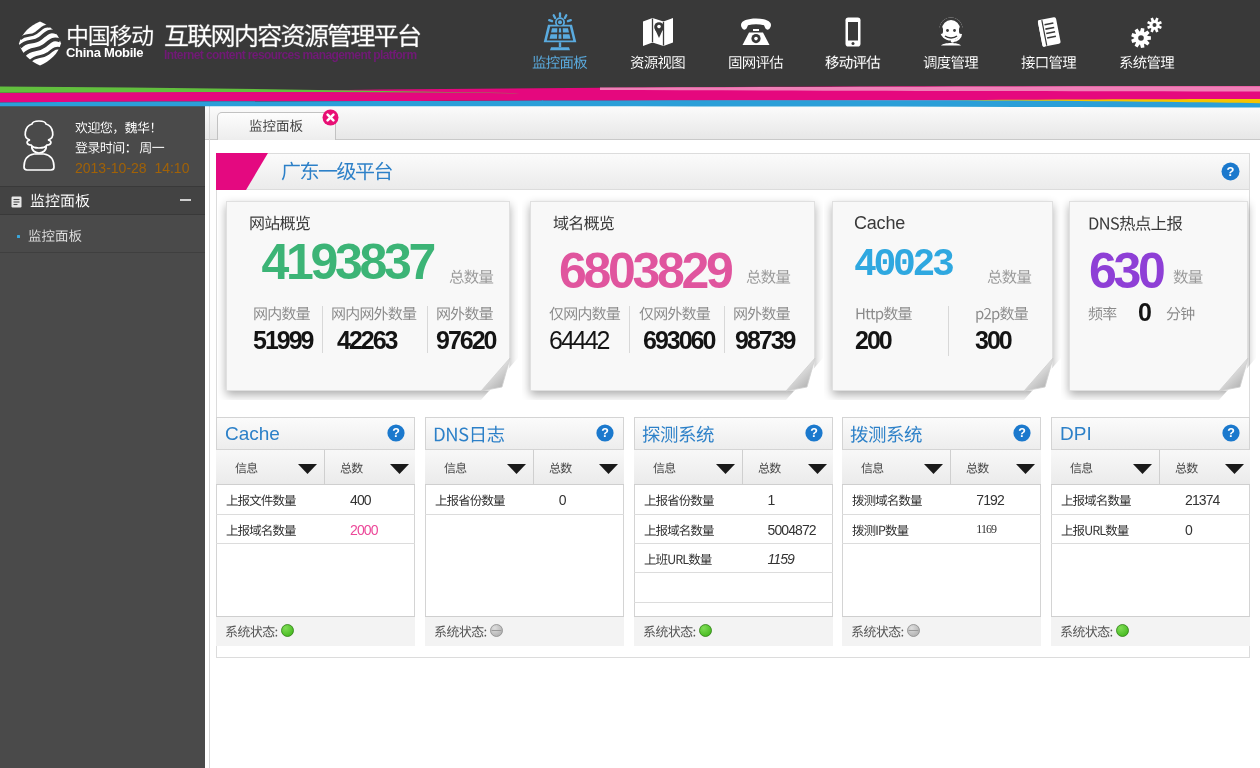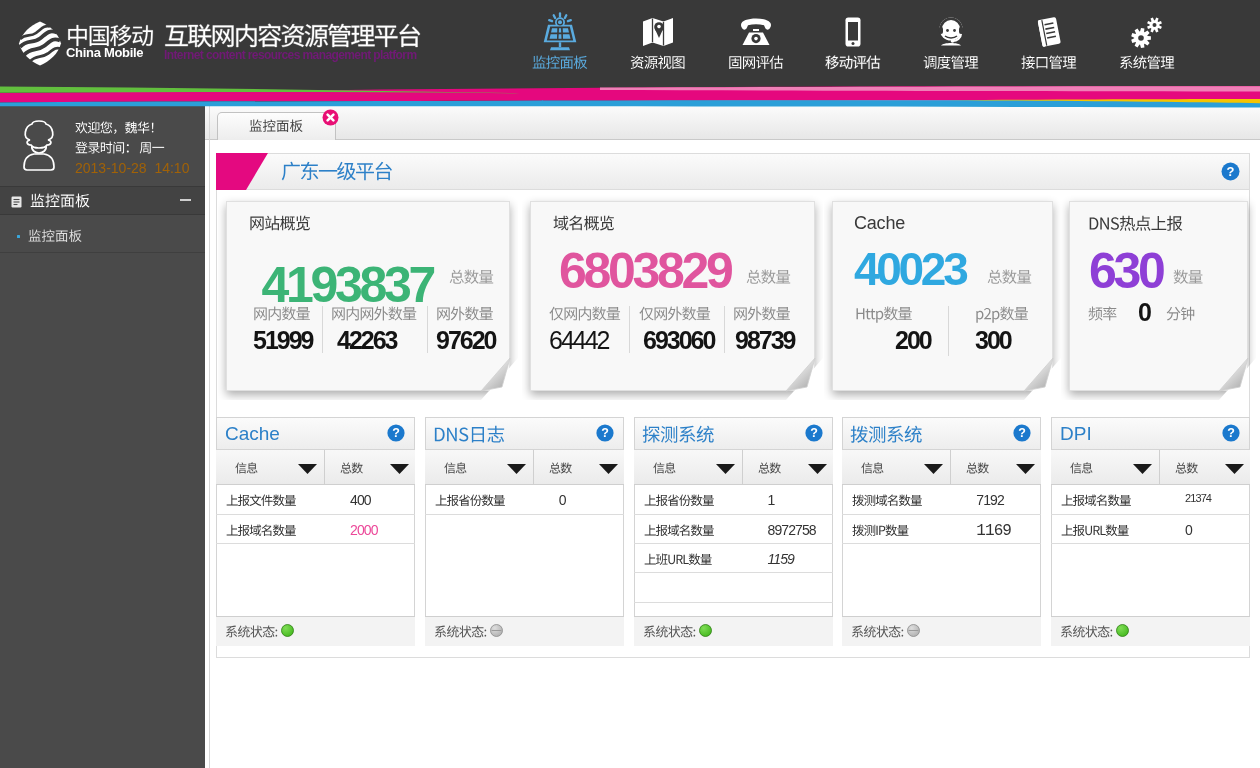--- a/index.html
+++ b/index.html
@@ -352,21 +352,21 @@
 <div style="position:absolute;left:226px;top:201px;width:284px;height:190px;background:#f8f8f8;border:1px solid #e0e0e0;box-sizing:border-box;box-shadow:0 4px 9px rgba(0,0,0,0.32);clip-path:polygon(-8px -8px, calc(100% + 8px) -8px, calc(100% + 8px) calc(100% - 33px), calc(100% - 29px) calc(100% + 9px), -8px calc(100% + 9px));"></div>
 <svg style="position:absolute;left:480px;top:357px" width="31" height="35" viewBox="0 0 31 35">
 <path d="M1,34 L30,1 L22,30 Z" fill="url(#foldgrad)" stroke="#cfcfcf" stroke-width="0.8"></path>
 </svg>
 <svg style="position:absolute;left:249.0px;top:214.9px;overflow:visible;" width="61.9" height="16" viewBox="0 -880 3869 1000" fill="#3a3a3a">
     <use href="#u7F51" x="0"></use>
     <use href="#u7AD9" x="956"></use>
     <use href="#u6982" x="1912"></use>
     <use href="#u89C8" x="2869"></use>
   </svg>
-<div style="position:absolute;left:261.5px;top:260px;font-family:'Liberation Sans',sans-serif;font-size:50px;font-weight:bold;color:#3cb476;letter-spacing:-3.3px;line-height:1;white-space:nowrap;">4193837</div>
+<div style="position:absolute;left:261.5px;top:237px;font-family:'Liberation Sans',sans-serif;font-size:50px;font-weight:bold;color:#3cb476;letter-spacing:-3.3px;line-height:1;white-space:nowrap;">4193837</div>
 <svg style="position:absolute;left:449.0px;top:269.4px;overflow:visible;" width="44.9" height="15.5" viewBox="0 -880 2897 1000" fill="#999999">
     <use href="#u603B" x="0"></use>
     <use href="#u6570" x="948"></use>
     <use href="#u91CF" x="1897"></use>
   </svg>
 <svg style="position:absolute;left:253.0px;top:305.8px;overflow:visible;" width="57.6" height="15" viewBox="0 -880 3840 1000" fill="#8a8a8a">
     <use href="#u7F51" x="0"></use>
     <use href="#u5185" x="947"></use>
     <use href="#u6570" x="1893"></use>
     <use href="#u91CF" x="2840"></use>
@@ -429,35 +429,35 @@
     <use href="#u91CF" x="2840"></use>
   </svg>
 <div style="position:absolute;left:735px;top:328.2px;font-family:'Liberation Sans',sans-serif;font-size:25px;font-weight:bold;color:#141414;letter-spacing:-2.0px;line-height:1;white-space:nowrap;">98739</div>
 <div style="position:absolute;left:629px;top:306px;width:1px;height:47px;background:#d8d8d8;"></div>
 <div style="position:absolute;left:724px;top:306px;width:1px;height:47px;background:#d8d8d8;"></div>
 <div style="position:absolute;left:832px;top:201px;width:221px;height:190px;background:#f8f8f8;border:1px solid #e0e0e0;box-sizing:border-box;box-shadow:0 4px 9px rgba(0,0,0,0.32);clip-path:polygon(-8px -8px, calc(100% + 8px) -8px, calc(100% + 8px) calc(100% - 33px), calc(100% - 29px) calc(100% + 9px), -8px calc(100% + 9px));"></div>
 <svg style="position:absolute;left:1023px;top:357px" width="31" height="35" viewBox="0 0 31 35">
 <path d="M1,34 L30,1 L22,30 Z" fill="url(#foldgrad)" stroke="#cfcfcf" stroke-width="0.8"></path>
 </svg>
 <div style="position:absolute;left:854px;top:214px;font-family:'Liberation Sans',sans-serif;font-size:18px;font-weight:normal;color:#3a3a3a;letter-spacing:-0.2px;line-height:1;white-space:nowrap;">Cache</div>
-<div style="position:absolute;left:854px;top:245.5px;font-family:Liberation Sans, sans-serif;font-size:46px;font-weight:bold;color:#2fa8e0;letter-spacing:-3.3px;line-height:1;white-space:nowrap;">40023</div>
+<div style="position:absolute;left:854px;top:245.5px;font-family:Liberation Mono, monospace;font-size:38px;font-weight:bold;color:#2fa8e0;letter-spacing:-3.3px;line-height:1;white-space:nowrap;">40023</div>
 <svg style="position:absolute;left:987.0px;top:269.4px;overflow:visible;" width="44.9" height="15.5" viewBox="0 -880 2897 1000" fill="#999999">
     <use href="#u603B" x="0"></use>
     <use href="#u6570" x="948"></use>
     <use href="#u91CF" x="1897"></use>
   </svg>
 <svg style="position:absolute;left:855.0px;top:305.8px;overflow:visible;" width="57.5" height="15" viewBox="0 -880 3835 1000" fill="#8a8a8a">
     <use href="#u0048" x="0"></use>
     <use href="#u0074" x="675"></use>
     <use href="#u0074" x="998"></use>
     <use href="#u0070" x="1322"></use>
     <use href="#u6570" x="1889"></use>
     <use href="#u91CF" x="2835"></use>
   </svg>
-<div style="position:absolute;left:855px;top:328.2px;font-family:'Liberation Sans',sans-serif;font-size:25px;font-weight:bold;color:#141414;letter-spacing:-2.0px;line-height:1;white-space:nowrap;margin-left:40px;">200</div>
+<div style="position:absolute;left:855px;top:328.2px;font-family:'Liberation Sans',sans-serif;font-size:25px;font-weight:bold;color:#141414;letter-spacing:-2.0px;line-height:1;white-space:nowrap;">200</div>
 <svg style="position:absolute;left:975.0px;top:305.8px;overflow:visible;" width="53.7" height="15" viewBox="0 -880 3582 1000" fill="#8a8a8a">
     <use href="#u0070" x="0"></use>
     <use href="#u0032" x="567"></use>
     <use href="#u0070" x="1068"></use>
     <use href="#u6570" x="1635"></use>
     <use href="#u91CF" x="2582"></use>
   </svg>
 <div style="position:absolute;left:975px;top:328.2px;font-family:'Liberation Sans',sans-serif;font-size:25px;font-weight:bold;color:#141414;letter-spacing:-2.0px;line-height:1;white-space:nowrap;">300</div>
 <div style="position:absolute;left:948px;top:306px;width:1px;height:50px;background:#d8d8d8;"></div>
 <div style="position:absolute;left:1069px;top:201px;width:179px;height:190px;background:#f8f8f8;border:1px solid #e0e0e0;box-sizing:border-box;box-shadow:0 4px 9px rgba(0,0,0,0.32);clip-path:polygon(-8px -8px, calc(100% + 8px) -8px, calc(100% + 8px) calc(100% - 33px), calc(100% - 29px) calc(100% + 9px), -8px calc(100% + 9px));"></div>
@@ -646,21 +646,21 @@
   </svg>
 <div style="position:absolute;left:767.5px;top:493.0px;font-family:'Liberation Sans',sans-serif;font-size:14px;font-weight:normal;color:#333333;letter-spacing:-0.9px;line-height:1;white-space:nowrap;">1</div>
 <svg style="position:absolute;left:643.5px;top:523.5px;overflow:visible;" width="70.5" height="12.5" viewBox="0 -880 5640 1000" fill="#333333">
     <use href="#u4E0A" x="0"></use>
     <use href="#u62A5" x="928"></use>
     <use href="#u57DF" x="1856"></use>
     <use href="#u540D" x="2784"></use>
     <use href="#u6570" x="3712"></use>
     <use href="#u91CF" x="4640"></use>
   </svg>
-<div style="position:absolute;left:767.5px;top:522.5px;font-family:'Liberation Sans',sans-serif;font-size:14px;font-weight:normal;color:#333333;letter-spacing:-0.9px;line-height:1;white-space:nowrap;">8972758</div>
+<div style="position:absolute;left:767.5px;top:522.5px;font-family:'Liberation Sans',sans-serif;font-size:14px;font-weight:normal;color:#333333;letter-spacing:-0.9px;line-height:1;white-space:nowrap;">5004872</div>
 <svg style="position:absolute;left:643.5px;top:553.0px;overflow:visible;" width="68.3" height="12.5" viewBox="0 -880 5467 1000" fill="#333333">
     <use href="#u4E0A" x="0"></use>
     <use href="#u73ED" x="928"></use>
     <use href="#u0055" x="1856"></use>
     <use href="#u0052" x="2505"></use>
     <use href="#u004C" x="3068"></use>
     <use href="#u6570" x="3539"></use>
     <use href="#u91CF" x="4467"></use>
   </svg>
 <div style="position:absolute;left:767.5px;top:552.0px;font-family:'Liberation Sans',sans-serif;font-size:14px;font-weight:normal;color:#333333;letter-spacing:-0.9px;line-height:1;white-space:nowrap;font-style:italic;">1159</div>
@@ -715,21 +715,21 @@
   </svg>
 <div style="position:absolute;left:976.25px;top:493.0px;font-family:'Liberation Sans',sans-serif;font-size:14px;font-weight:normal;color:#333333;letter-spacing:-0.9px;line-height:1;white-space:nowrap;">7192</div>
 <svg style="position:absolute;left:852.2px;top:523.5px;overflow:visible;" width="57.1" height="12.5" viewBox="0 -880 4566 1000" fill="#333333">
     <use href="#u62E8" x="0"></use>
     <use href="#u6D4B" x="928"></use>
     <use href="#u0049" x="1856"></use>
     <use href="#u0050" x="2077"></use>
     <use href="#u6570" x="2638"></use>
     <use href="#u91CF" x="3566"></use>
   </svg>
-<div style="position:absolute;left:976.25px;top:522.5px;font-family:Liberation Mono, monospace;font-size:16px;font-weight:normal;color:#333333;letter-spacing:-0.9px;line-height:1;white-space:nowrap;">1169</div>
+<div style="position:absolute;left:976.25px;top:522.5px;font-family:Liberation Serif, serif;font-size:12px;font-weight:normal;color:#333333;letter-spacing:-0.9px;line-height:1;white-space:nowrap;">1169</div>
 <div style="position:absolute;left:842.25px;top:616px;width:199px;height:30px;background:#f3f3f3;border-top:1px solid #cfcfcf;box-sizing:border-box;"></div>
 <svg style="position:absolute;left:851.2px;top:624.6px;overflow:visible;" width="53.2" height="13" viewBox="0 -880 4093 1000" fill="#555555">
     <use href="#u7CFB" x="0"></use>
     <use href="#u7EDF" x="954"></use>
     <use href="#u72B6" x="1908"></use>
     <use href="#u6001" x="2862"></use>
     <use href="#u003A" x="3815"></use>
   </svg>
 <svg style="position:absolute;left:907.25px;top:624px" width="13" height="13" viewBox="0 0 13 13">
     <circle cx="6.5" cy="6.5" r="6" fill="url(#dotx)" stroke="#8a8a8a" stroke-width="0.8"></circle>
@@ -761,21 +761,21 @@
 <div style="position:absolute;left:1051.0px;top:514px;width:199px;height:1px;background:#dcdcdc;"></div>
 <div style="position:absolute;left:1051.0px;top:543px;width:199px;height:1px;background:#dcdcdc;"></div>
 <svg style="position:absolute;left:1061.0px;top:494.0px;overflow:visible;" width="70.5" height="12.5" viewBox="0 -880 5640 1000" fill="#333333">
     <use href="#u4E0A" x="0"></use>
     <use href="#u62A5" x="928"></use>
     <use href="#u57DF" x="1856"></use>
     <use href="#u540D" x="2784"></use>
     <use href="#u6570" x="3712"></use>
     <use href="#u91CF" x="4640"></use>
   </svg>
-<div style="position:absolute;left:1185.0px;top:493.0px;font-family:'Liberation Sans',sans-serif;font-size:11px;font-weight:normal;color:#333333;letter-spacing:-0.9px;line-height:1;white-space:nowrap;">21374</div>
+<div style="position:absolute;left:1185.0px;top:493.0px;font-family:'Liberation Sans',sans-serif;font-size:14px;font-weight:normal;color:#333333;letter-spacing:-0.9px;line-height:1;white-space:nowrap;">21374</div>
 <svg style="position:absolute;left:1061.0px;top:523.5px;overflow:visible;" width="68.3" height="12.5" viewBox="0 -880 5467 1000" fill="#333333">
     <use href="#u4E0A" x="0"></use>
     <use href="#u62A5" x="928"></use>
     <use href="#u0055" x="1856"></use>
     <use href="#u0052" x="2505"></use>
     <use href="#u004C" x="3068"></use>
     <use href="#u6570" x="3539"></use>
     <use href="#u91CF" x="4467"></use>
   </svg>
 <div style="position:absolute;left:1185.0px;top:522.5px;font-family:'Liberation Sans',sans-serif;font-size:14px;font-weight:normal;color:#333333;letter-spacing:-0.9px;line-height:1;white-space:nowrap;">0</div>

